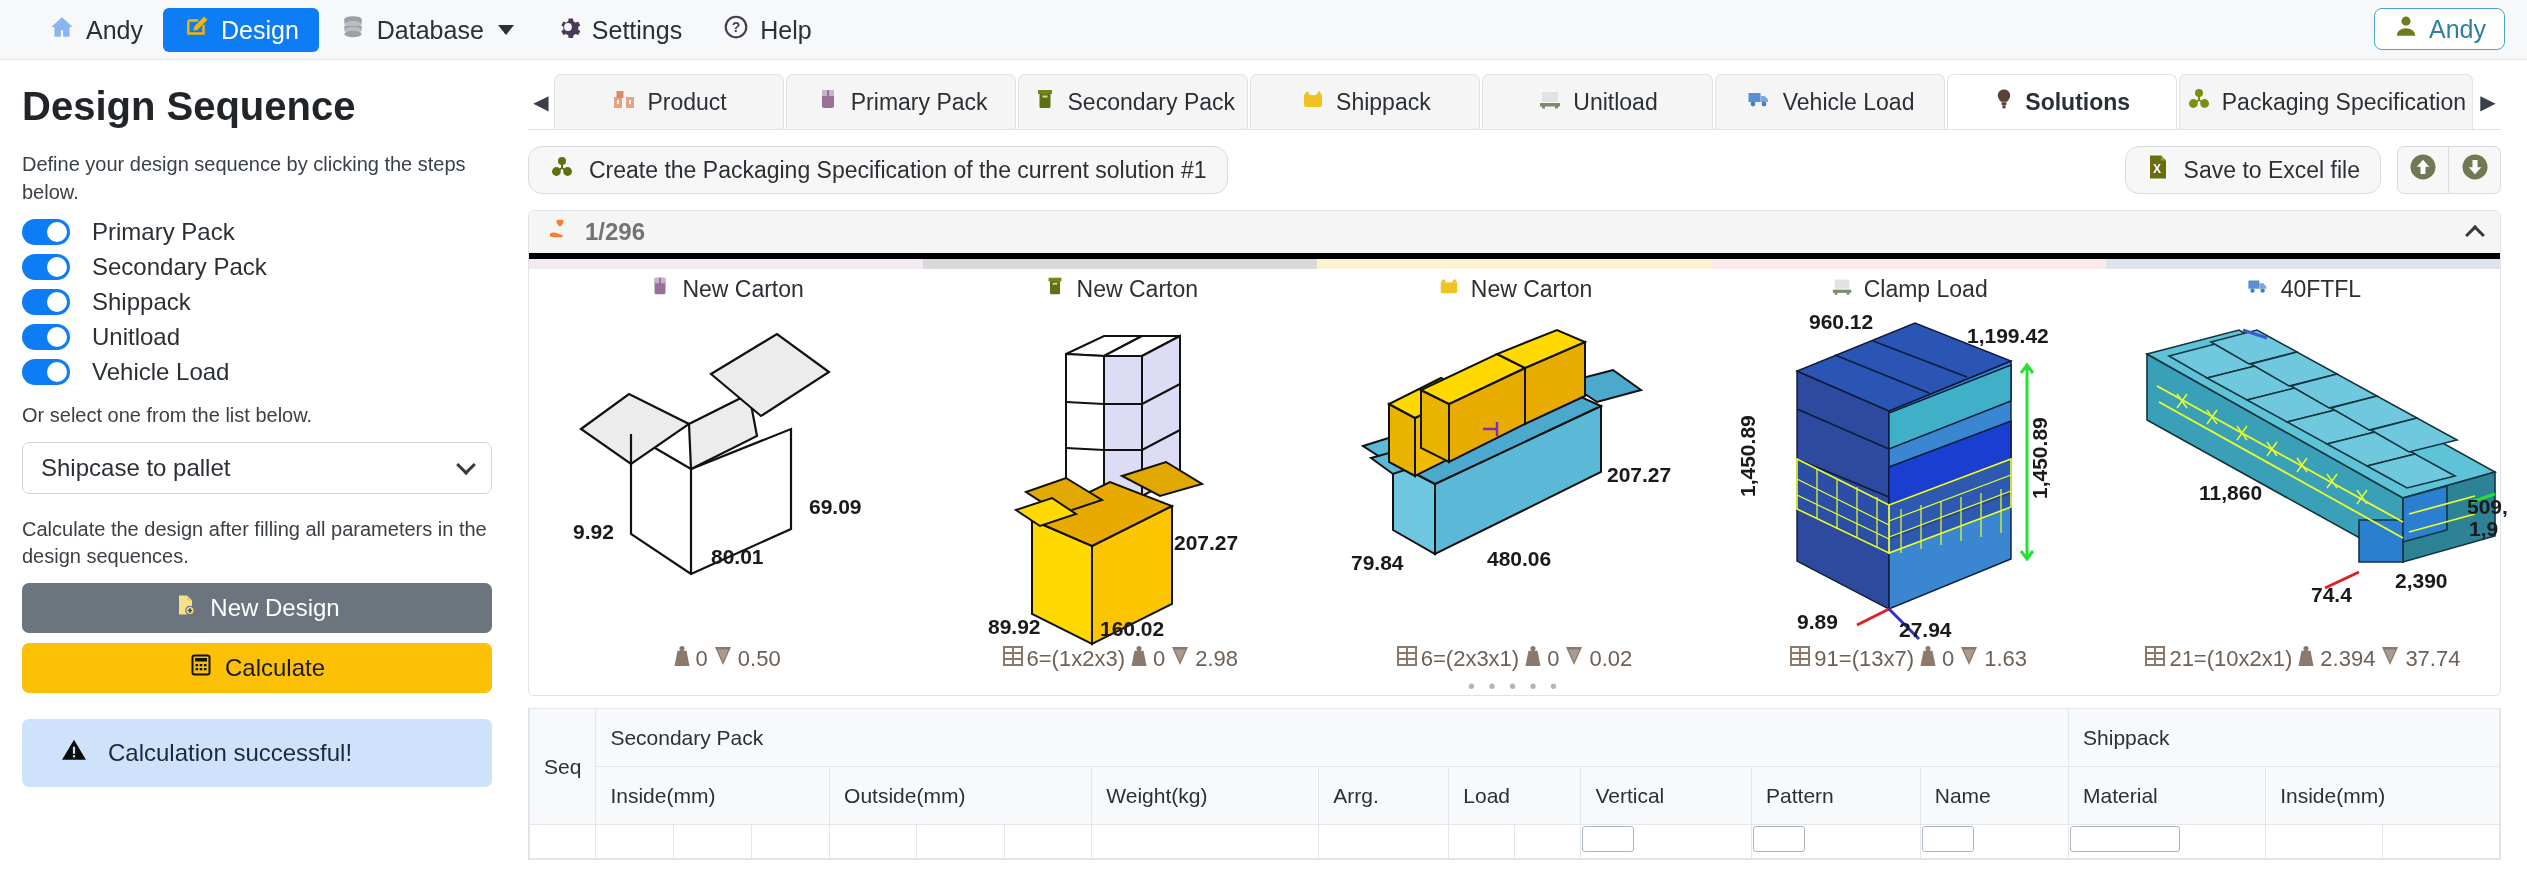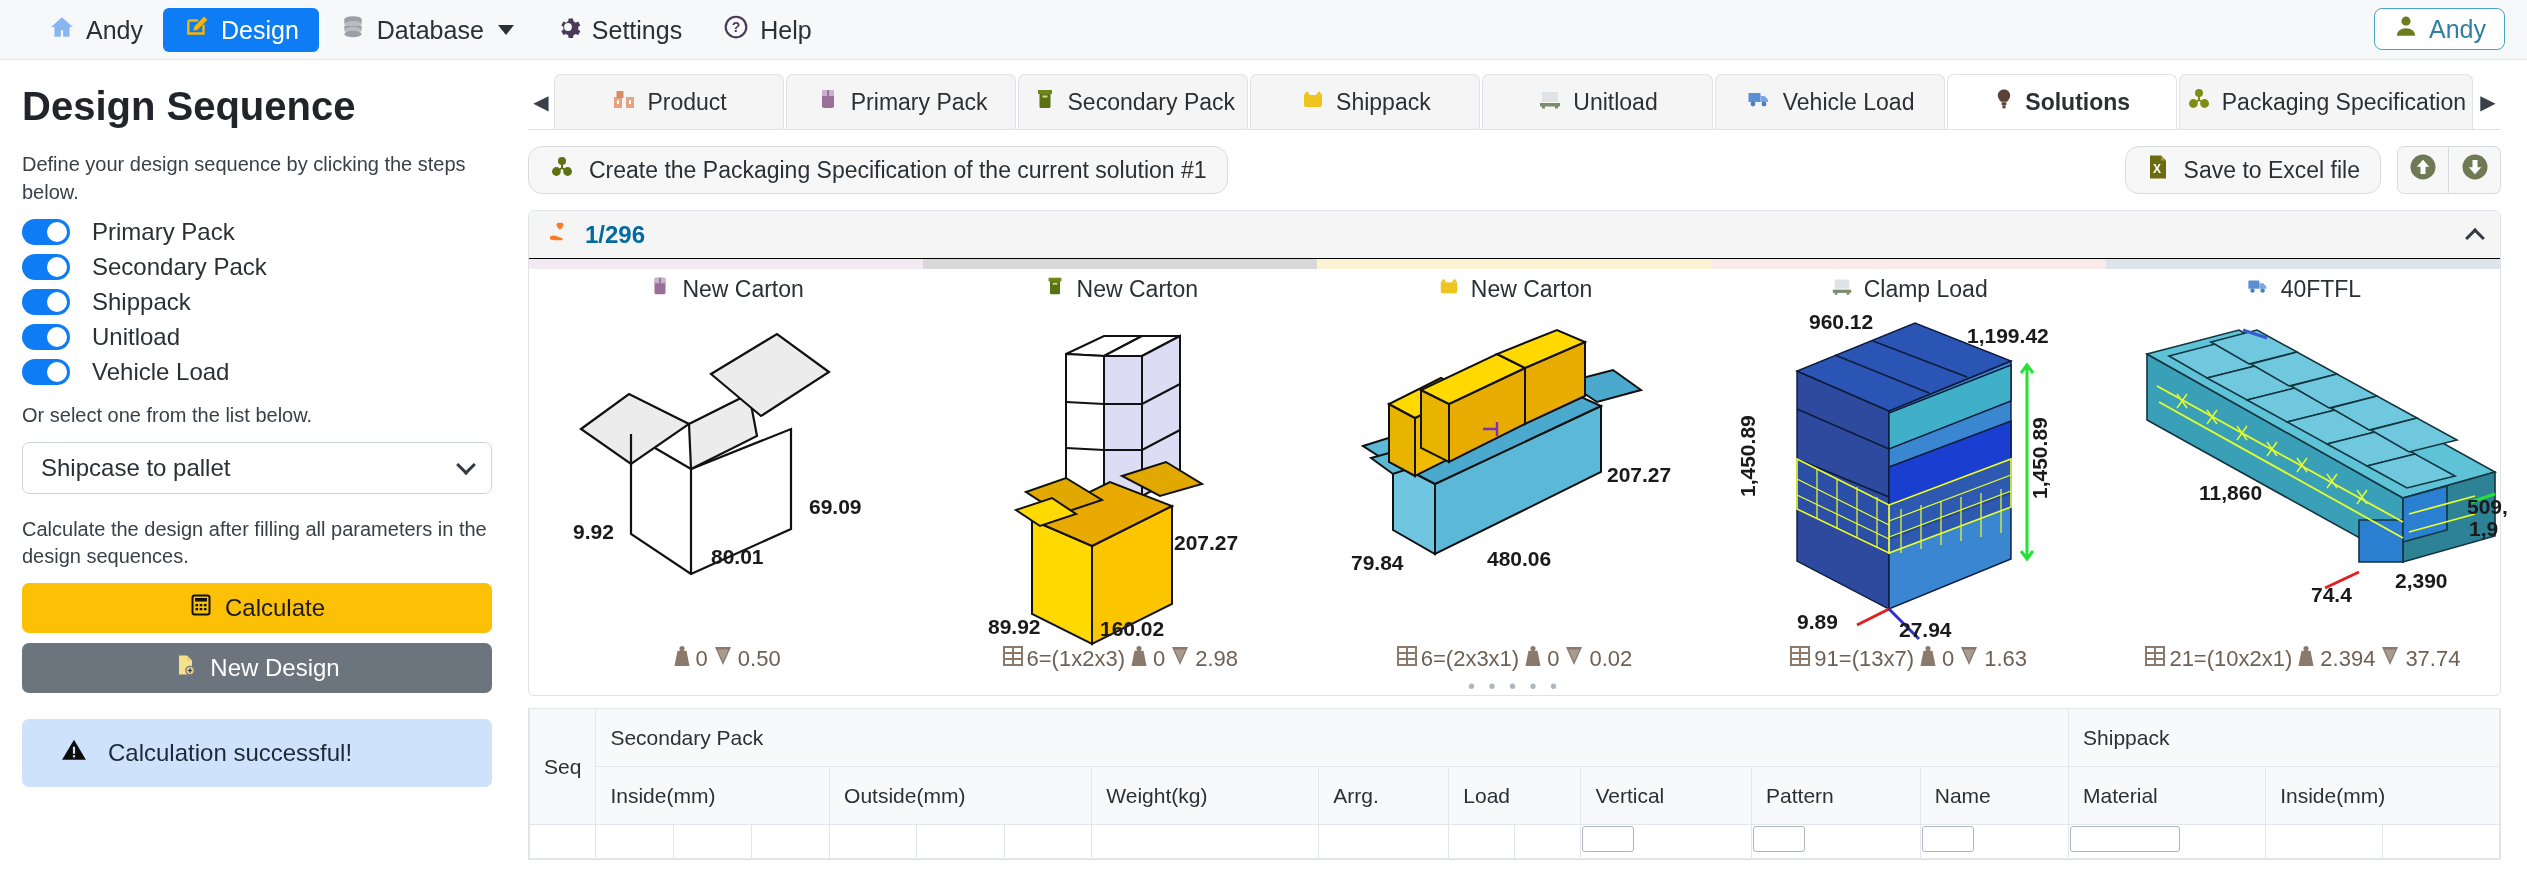--- a/index.html
+++ b/index.html
@@ -94,23 +94,23 @@
   .arrow-btn {
     width:52px;height:48px;background:#f7f7f7;border:1px solid #d8dbdf;
     display:flex;align-items:center;justify-content:center;cursor:pointer;
   }
   .arrow-btn:first-child { border-radius:7px 0 0 7px; }
   .arrow-btn:last-child { border-radius:0 7px 7px 0; border-left:none; }
 
   
   #solution-panel { margin-top:16px; border:1px solid #dfe2e6; border-radius:6px; }
   #solution-head {
-    height:48px; background:#f5f5f5; border-bottom:1px solid #000000;
+    height:48px; background:#f5f5f5; border-bottom:6px solid #000000;
     display:flex; align-items:center; padding:0 18px; gap:12px;
-    font-size:24px; font-weight:bold; color:#0369a1;
+    font-size:24px; font-weight:bold; color:#737373;
   }
   #collapse-chev { margin-left:auto; width:14px;height:14px;
     border-left:3px solid #343a40;border-top:3px solid #343a40;transform:rotate(45deg);margin-top:6px;cursor:pointer;}
 
   #cards { display:flex; background:#fff; }
   .card { flex:1; display:flex; flex-direction:column; min-width:0; position:relative; }
   .card-stripe { height:10px; }
   .card-title {
     display:flex;align-items:center;justify-content:center;gap:10px;
     height:40px;font-size:23px;color:#2b3035;
@@ -238,46 +238,46 @@
 
     <div class="side-text" style="margin-top:16px">Or select one from the list below.</div>
 
     <div class="select-box">
       <span>Shipcase to pallet</span>
       <span class="chev"></span>
     </div>
 
     <div class="side-text" style="margin-top:22px">Calculate the design after filling all parameters in the design sequences.</div>
 
+    <button class="btn-big btn-new">
+      <span>
+        <svg width="24" height="24" viewBox="0 0 24 24">
+            <path fill="#f6e08a" d="M5 2.5h8l5 5v14H5z"></path>
+            <path fill="#e8cf6a" d="M13 2.5l5 5h-5z"></path>
+            <circle cx="16" cy="17.5" r="4.2" fill="#f6e08a" stroke="#6c757d" stroke-width="1.2"></circle>
+            <path stroke="#4a4a4a" stroke-width="1.6" d="M16 15.2v4.6M13.7 17.5h4.6"></path>
+          </svg>
+      </span>
+      <span>New Design</span>
+    </button>
+
     <button class="btn-big btn-calc">
       <span>
         <svg width="24" height="24" viewBox="0 0 24 24">
             <rect x="3.5" y="2.5" width="17" height="19" rx="2" fill="none" stroke="#111" stroke-width="2"></rect>
             <rect x="6" y="5" width="12" height="3.5" fill="#111"></rect>
             <rect x="6.5" y="11" width="2.6" height="2.3" fill="#111"></rect>
             <rect x="10.7" y="11" width="2.6" height="2.3" fill="#111"></rect>
             <rect x="14.9" y="11" width="2.6" height="2.3" fill="#111"></rect>
             <rect x="6.5" y="15" width="2.6" height="2.3" fill="#111"></rect>
             <rect x="10.7" y="15" width="2.6" height="2.3" fill="#111"></rect>
             <rect x="14.9" y="15" width="2.6" height="2.3" fill="#111"></rect>
           </svg>
       </span>
       <span>Calculate</span>
-    </button>
-
-    <button class="btn-big btn-new">
-      <span>
-        <svg width="24" height="24" viewBox="0 0 24 24">
-            <path fill="#f6e08a" d="M5 2.5h8l5 5v14H5z"></path>
-            <path fill="#e8cf6a" d="M13 2.5l5 5h-5z"></path>
-            <circle cx="16" cy="17.5" r="4.2" fill="#f6e08a" stroke="#6c757d" stroke-width="1.2"></circle>
-            <path stroke="#4a4a4a" stroke-width="1.6" d="M16 15.2v4.6M13.7 17.5h4.6"></path>
-          </svg>
-      </span>
-      <span>New Design</span>
     </button>
 
     <div class="alert-box">
       <span>
         <svg width="28" height="26" viewBox="0 0 24 24">
             <path fill="#0b0b0b" d="M12 2.5L23 21H1z"></path>
             <rect x="11" y="9" width="2" height="6.5" fill="#cfe2fb"></rect>
             <rect x="11" y="16.8" width="2" height="2" fill="#cfe2fb"></rect>
           </svg>
       </span>

